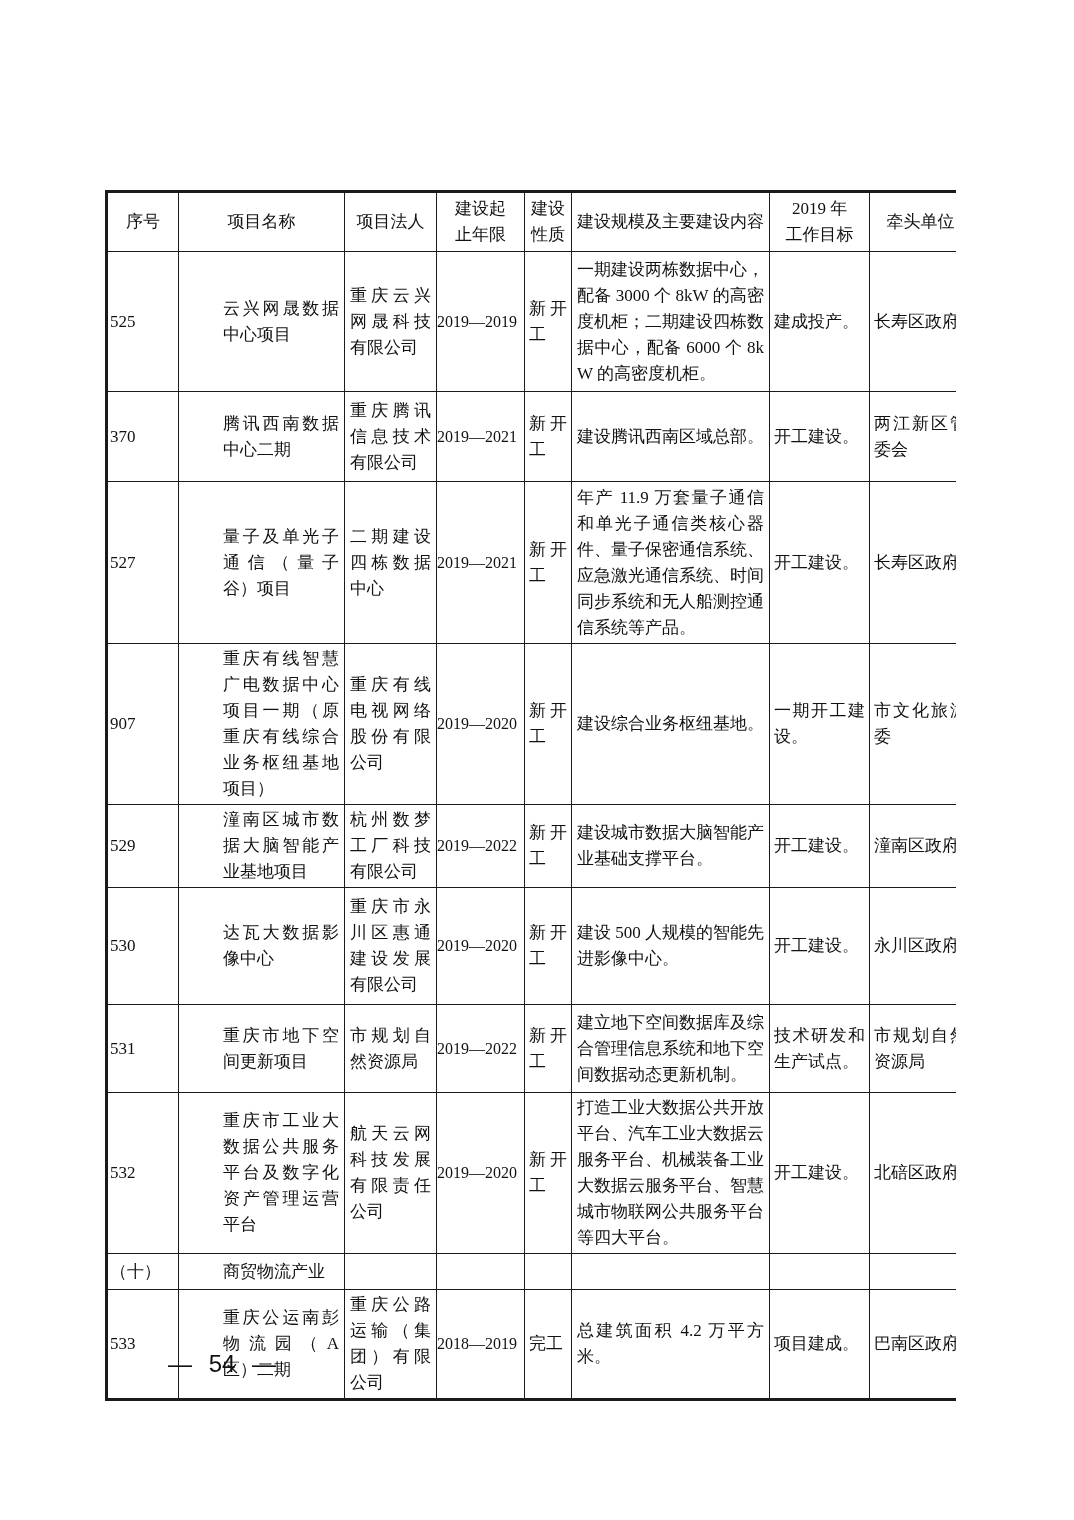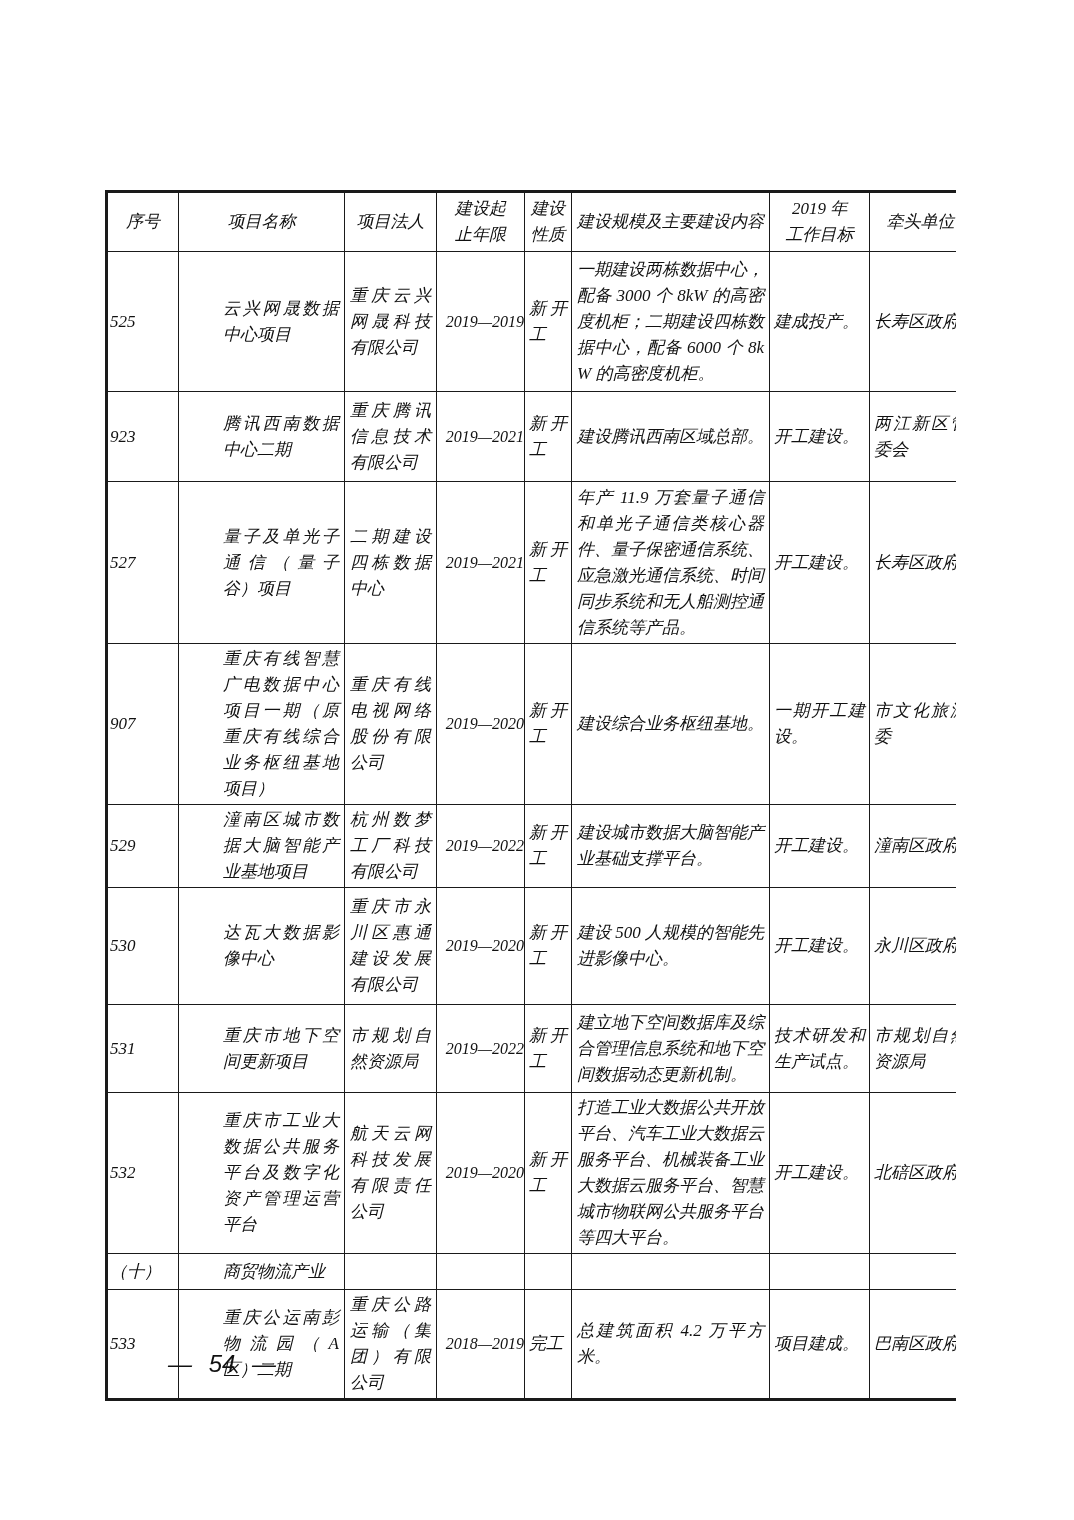--- a/index.html
+++ b/index.html
@@ -1,21 +1,21 @@
 <!DOCTYPE html>
 <html lang="zh"><head>
 <meta charset="utf-8">
 <style>
   html,body { margin:0; padding:0; background:#ffffff; }
   body {
     width:1074px; height:1520px;
     font-family:"Liberation Serif","DejaVu Serif",serif;
     color:#111111;
   }
-  .page { position:relative; width:956px; height:1520px; background:#ffffff; overflow:hidden;font-style:italic; }
+  .page { position:relative; width:956px; height:1520px; background:#ffffff; overflow:hidden; }
 
   table.projects {
     position:absolute; left:105px; top:190px; width:866px;
     border-collapse:collapse; table-layout:fixed;
     border:3px solid #1a1a1a;
   }
   .projects th, .projects td {
     border:1px solid #1a1a1a;
     vertical-align:middle;
     font-size:17px;
@@ -36,21 +36,21 @@
   .projects tbody tr:nth-child(5)  { height:83px;  }
   .projects tbody tr:nth-child(6)  { height:117px; }
   .projects tbody tr:nth-child(7)  { height:88px;  }
   .projects tbody tr:nth-child(8)  { height:159px; }
   .projects tbody tr:nth-child(9)  { height:36px;  }
   .projects tbody tr:nth-child(10) { height:87px;  }
 
   td.c-no    { padding:2px 2px; }
   td.c-name  { text-align:justify;padding-left:44px; }
   td.c-legal { text-align:justify; }
-  td.c-years { text-align:right; padding:0; font-size:16px; letter-spacing:0; }
+  td.c-years { text-align:left; padding:0; font-size:16px; letter-spacing:0; }
   td.c-nature{ text-align:justify; padding:2px 4px; }
   td.c-scale { text-align:justify; }
   td.c-goal  { text-align:justify; padding:2px 4px; }
   td.c-lead  { text-align:justify; padding:2px 4px;margin-left:48px; }
 
   .page-number {
     position:absolute; left:168px; top:1350px;
     font-family:"Liberation Sans","DejaVu Sans",sans-serif;
     font-size:24px; color:#111111; word-spacing:10px;
   }
@@ -91,21 +91,21 @@
       <td class="c-no">525</td>
       <td class="c-name">云兴网晟数据中心项目</td>
       <td class="c-legal">重庆云兴网晟科技有限公司</td>
       <td class="c-years">2019—2019</td>
       <td class="c-nature">新开工</td>
       <td class="c-scale">一期建设两栋数据中心，配备 3000 个 8kW 的高密度机柜；二期建设四栋数据中心，配备 6000 个 8kW 的高密度机柜。</td>
       <td class="c-goal">建成投产。</td>
       <td class="c-lead">长寿区政府</td>
     </tr>
         <tr>
-      <td class="c-no">923</td>
+      <td class="c-no">370</td>
       <td class="c-name">腾讯西南数据中心二期</td>
       <td class="c-legal">重庆腾讯信息技术有限公司</td>
       <td class="c-years">2019—2021</td>
       <td class="c-nature">新开工</td>
       <td class="c-scale">建设腾讯西南区域总部。</td>
       <td class="c-goal">开工建设。</td>
       <td class="c-lead">两江新区管委会</td>
     </tr>
         <tr>
       <td class="c-no">527</td>

